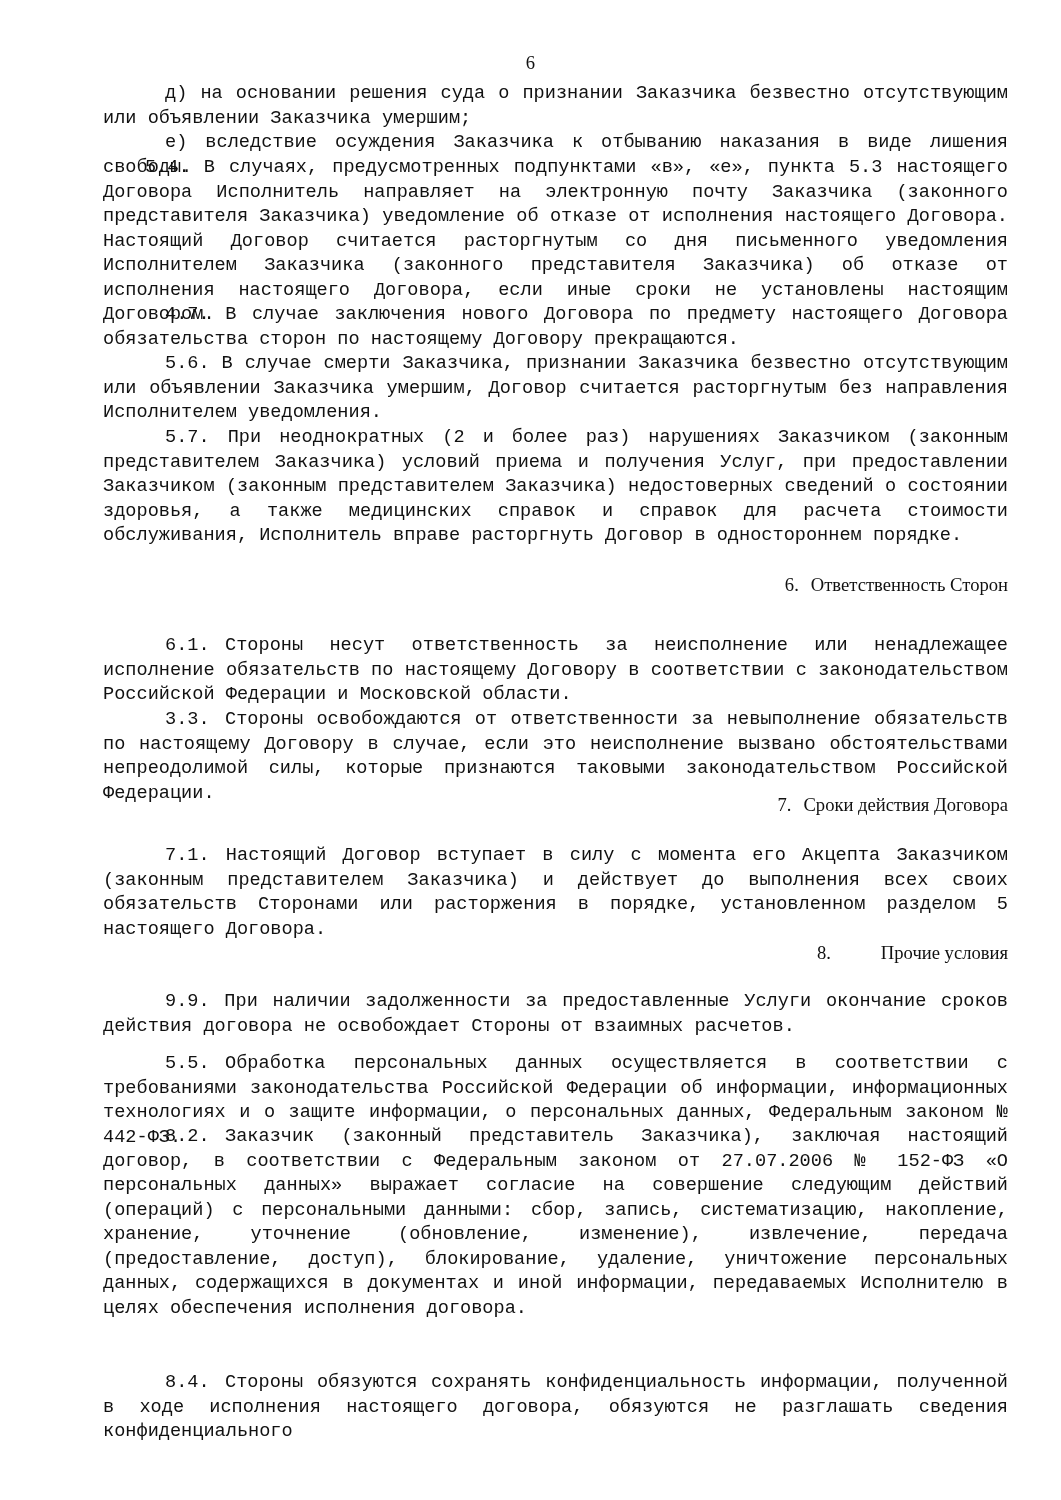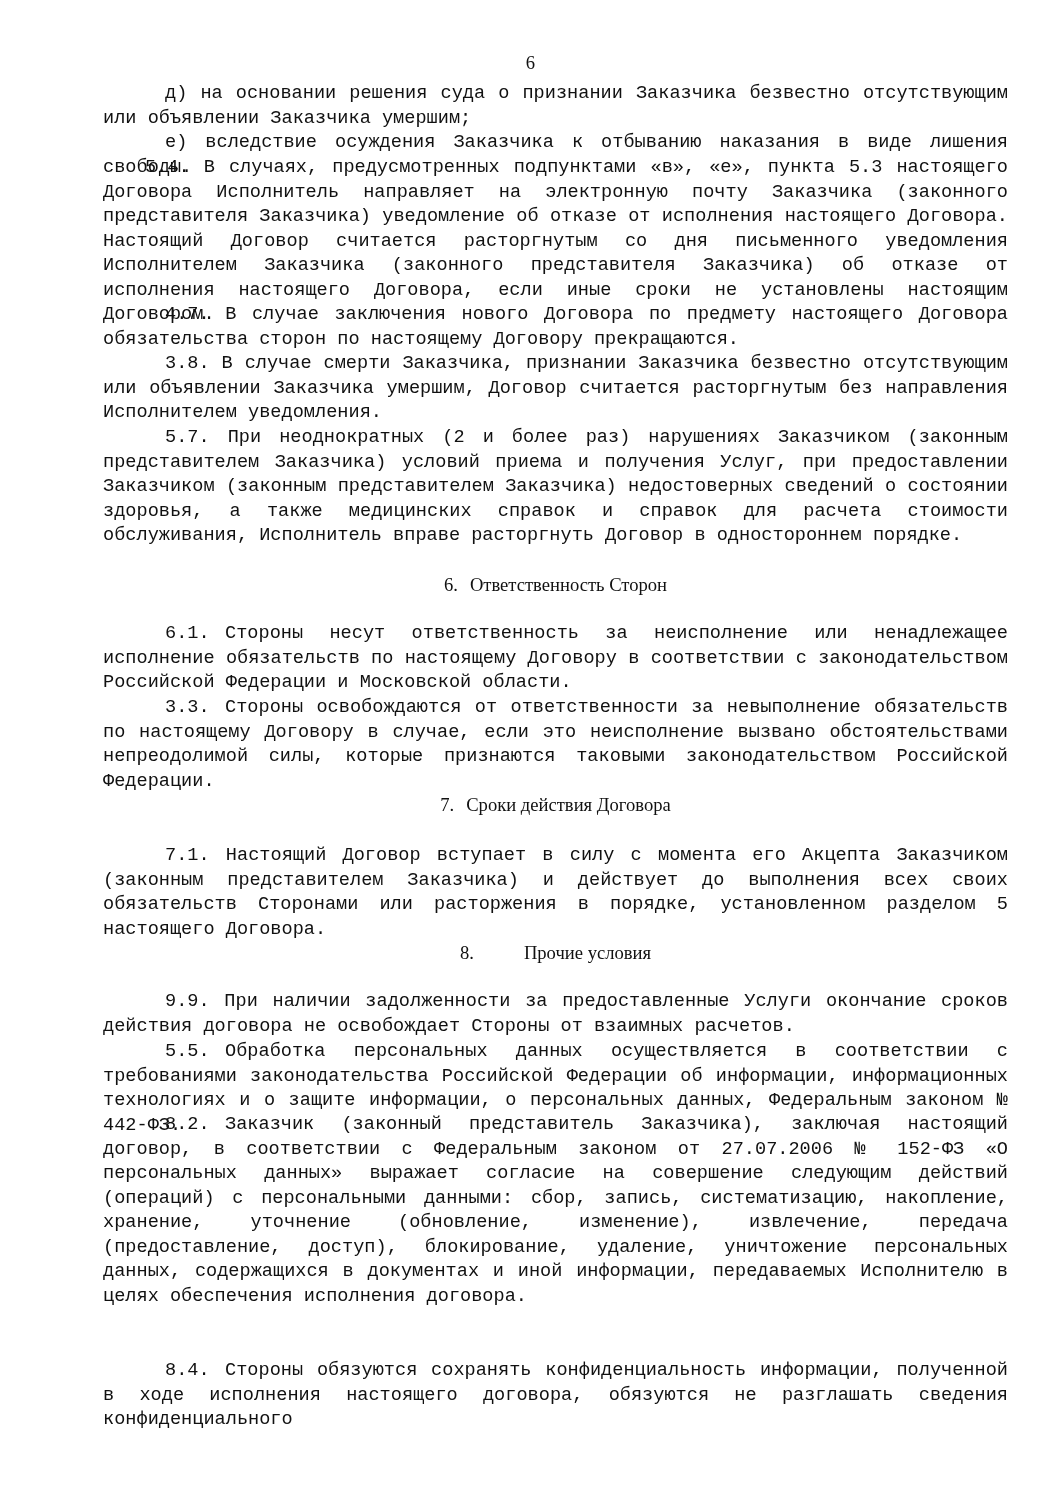--- a/index.html
+++ b/index.html
@@ -7,39 +7,39 @@
   .page {
     position: absolute; left: 0; top: 0; width: 1061px; height: 1500px; background: #ffffff;
     font-family: "Liberation Serif", "DejaVu Serif", serif; color: #111111;
     font-size: 18.6px; line-height: 24.5px;
   }
   .pnum { position: absolute; top: 51px; left: 0; width: 1061px; text-align: center; }
   .para {
     position: absolute; left: 103px; width: 905px;
     text-align: justify; text-indent: 62px; margin: 0; font-family: Liberation Mono, monospace;
   }
-  .para.tab .num { display: inline-block; width: 60px; text-indent: 0; }
+  .para.tab .num { display: inline-block; width: 60px; text-indent: 0; margin-top: 12px; }
   .para.cont { text-align-last: justify; }
-  .heading { position: absolute; left: 103px; width: 905px; text-align: center; }
+  .heading { position: absolute; left: 103px; width: 905px; text-align: right; }
   .heading .hnum { display: inline-block; }
   .heading .gap-s { display: inline-block; width: 12px; }
   .heading .gap-l { display: inline-block; width: 50px; }
 </style>
 </head>
 <body>
 
 <div class="page">
 
   <div class="pnum">6</div>
 
   <p class="para" style="top:82px">д) на основании решения суда о признании Заказчика безвестно отсутствующим или объявлении Заказчика умершим;</p>
   <p class="para" style="top:131px">е) вследствие осуждения Заказчика к отбыванию наказания в виде лишения свободы.</p>
   <p class="para" style="top:156px; text-indent:42px">5.4. В случаях, предусмотренных подпунктами «в», «е», пункта 5.3 настоящего Договора Исполнитель направляет на электронную почту Заказчика (законного представителя Заказчика) уведомление об отказе от исполнения настоящего Договора. Настоящий Договор считается расторгнутым со дня письменного уведомления Исполнителем Заказчика (законного представителя Заказчика) об отказе от исполнения настоящего Договора, если иные сроки не установлены настоящим Договором.</p>
   <p class="para" style="top:303px">4.7. В случае заключения нового Договора по предмету настоящего Договора обязательства сторон по настоящему Договору прекращаются.</p>
-  <p class="para" style="top:352px">3.8. В случае смерти Заказчика, признании Заказчика безвестно отсутствующим или объявлении Заказчика умершим, Договор считается расторгнутым без направления Исполнителем уведомления.</p>
+  <p class="para" style="top:352px">5.6. В случае смерти Заказчика, признании Заказчика безвестно отсутствующим или объявлении Заказчика умершим, Договор считается расторгнутым без направления Исполнителем уведомления.</p>
   <p class="para" style="top:426px">5.7. При неоднократных (2 и более раз) нарушениях Заказчиком (законным представителем Заказчика) условий приема и получения Услуг, при предоставлении Заказчиком (законным представителем Заказчика) недостоверных сведений о состоянии здоровья, а также медицинских справок и справок для расчета стоимости обслуживания, Исполнитель вправе расторгнуть Договор в одностороннем порядке.</p>
 
   <div class="heading" style="top:573px">
     <span class="hnum">6.</span><span class="gap-s"></span><span>Ответственность Сторон</span>
   </div>
 
   <p class="para tab" style="top:622px"><span class="num">6.1.</span><span>Стороны несут ответственность за неисполнение или ненадлежащее исполнение обязательств по настоящему Договору в соответствии с законодательством Российской Федерации и Московской области.</span></p>
   <p class="para tab" style="top:696px"><span class="num">3.3.</span><span>Стороны освобождаются от ответственности за невыполнение обязательств по настоящему Договору в случае, если это неисполнение вызвано обстоятельствами непреодолимой силы, которые признаются таковыми законодательством Российской Федерации.</span></p>
 
   <div class="heading" style="top:793px">

